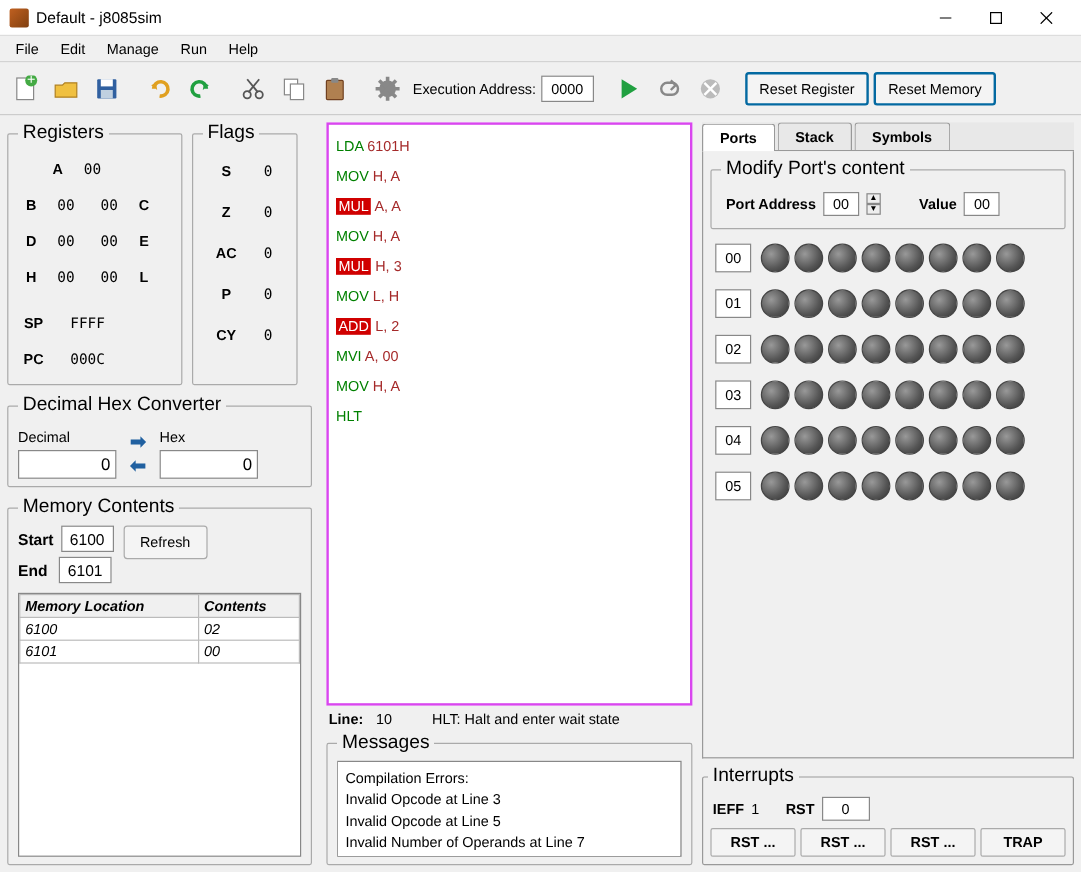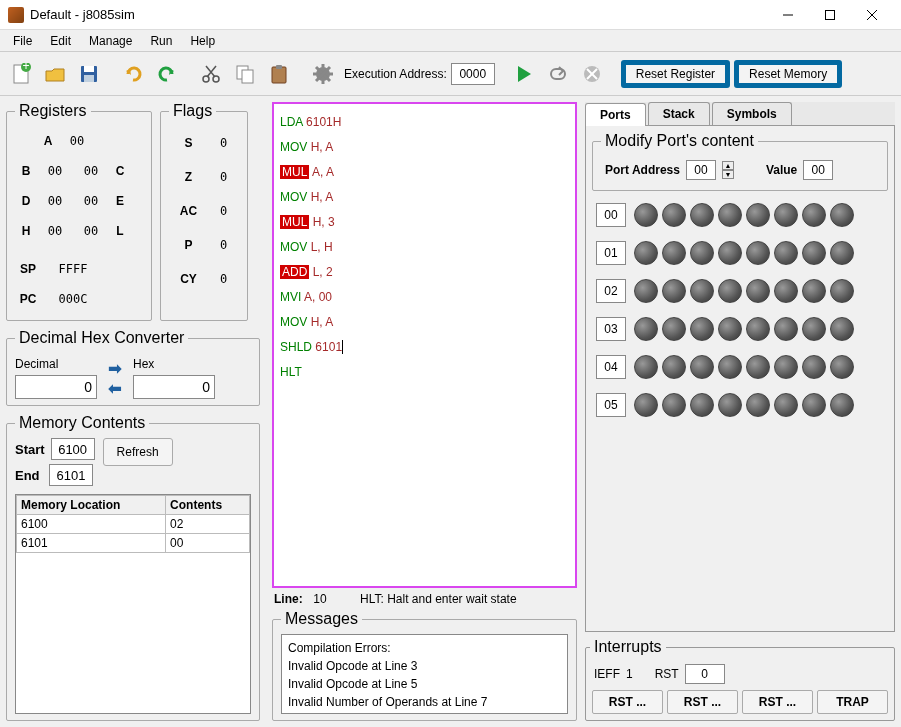--- a/index.html
+++ b/index.html
@@ -12,21 +12,21 @@
 .title-bar .win-btn svg { width: 10px; height: 10px; }
 
 .menu-bar { background: #f0f0f0; height: 22px; display: flex; align-items: center; padding: 0 4px; border-bottom: 1px solid #ccc; }
 .menu-bar span { padding: 2px 9px; cursor: pointer; }
 
 .tool-bar { background: #f0f0f0; height: 44px; display: flex; align-items: center; padding: 0 6px; gap: 4px; border-bottom: 1px solid #ccc; }
 .tool-bar .sep { width: 6px; }
 .tool-bar .tbtn { width: 30px; height: 30px; display: flex; align-items: center; justify-content: center; cursor: pointer; border-radius: 2px; }
 .tool-bar .tlabel { font-size: 12px; margin-left: 2px; }
 .tool-bar input { width: 44px; height: 22px; border: 1px solid #888; text-align: center; }
-.tool-bar button.action { height: 28px; padding: 0 10px; background: #f4f4f4; border: 5px solid #0369a1; border-radius: 3px; cursor: pointer; }
+.tool-bar button.action { height: 28px; padding: 0 10px; background: #f4f4f4; border: 2px solid #0369a1; border-radius: 3px; cursor: pointer; }
 
 .main { display: flex; height: calc(727px - 30px - 22px - 44px); }
 .left { width: 266px; padding: 6px; display: flex; flex-direction: column; gap: 8px; }
 .center { flex: 1; padding: 6px 0 6px 6px; display: flex; flex-direction: column; }
 .right { width: 324px; padding: 6px 6px 6px 8px; display: flex; flex-direction: column; }
 
 fieldset { border: 1px solid #aaa; border-radius: 2px; padding: 6px 8px; background: #f0f0f0; }
 legend { font-size: 16px; padding: 0 4px; }
 
 .regflag { display: flex; gap: 8px; }
@@ -51,21 +51,21 @@
 .arrow-btn { width: 24px; height: 18px; display: flex; align-items: center; justify-content: center; cursor: pointer; color: #2060a0; font-size: 16px; font-weight: bold; }
 
 .mem-se { display: flex; gap: 8px; }
 .mem-se .col { display: flex; flex-direction: column; gap: 4px; }
 .mem-se label { font-size: 13px; font-weight: bold; }
 .mem-se input { width: 44px; height: 22px; border: 1px solid #888; text-align: center; font-size: 13px; }
 .mem-se button { height: 28px; width: 70px; background: #f4f4f4; border: 1px solid #aaa; border-radius: 3px; cursor: pointer; }
 
 .mem-table { border: 1px solid #888; margin-top: 8px; background: #fff; }
 .mem-table table { width: 100%; border-collapse: collapse; }
-.mem-table th, .mem-table td { border: 1px solid #bbb; text-align: left; padding: 2px 4px; font-size: 12px; }
+.mem-table th, .mem-table td { border: 1px solid #bbb; text-align: left; padding: 2px 4px; font-size: 12px; font-style: italic; }
 .mem-table th { background: #f0f0f0; }
 
 .code { flex: 1; background: #fff; border: 2px solid #d946ef; padding: 6px; font-family: Consolas, 'Courier New', monospace; font-size: 17px; line-height: 25px; overflow: auto; }
 .code .opc { color: #008000; }
 .code .arg { color: #a52a2a; }
 .code .err { background: #d00000; color: #fff; padding: 0 2px; }
 .cursor-line { border-right: 1px solid #000; animation: blink 1s infinite; }
 @keyframes blink { 50% { border-color: transparent; } }
 
 .status-line { padding: 4px 2px; font-size: 12px; }
@@ -83,21 +83,21 @@
 .spin { display: inline-flex; flex-direction: column; }
 .spin div { width: 12px; height: 9px; border: 1px solid #888; background: #eee; font-size: 7px; line-height: 7px; text-align: center; cursor: pointer; }
 
 .port-row { display: flex; align-items: center; gap: 8px; padding-left: 4px; }
 .port-row .addr { width: 30px; height: 24px; border: 1px solid #888; background: #fff; display: flex; align-items: center; justify-content: center; font-size: 12px; }
 .port-row .leds { display: flex; gap: 4px; }
 .led { width: 24px; height: 24px; border-radius: 50%; background: radial-gradient(circle at 35% 35%, #999 0%, #555 60%, #333 100%); border: 1px solid #444; cursor: pointer; }
 
 .interrupts { border: 1px solid #999; background: #f0f0f0; padding: 4px; margin-top: 6px; }
 .int-row1 { display: flex; align-items: center; gap: 6px; padding: 4px; }
-.int-row1 span { font-size: 12px; font-weight: normal; }
+.int-row1 span { font-size: 12px; font-weight: bold; }
 .int-row1 input { width: 40px; height: 20px; border: 1px solid #888; text-align: center; }
 .int-row1 button, .int-row2 button { height: 24px; background: #f4f4f4; border: 1px solid #aaa; border-radius: 2px; cursor: pointer; font-size: 12px; font-weight: bold; flex: 1; }
 .int-row2 { display: flex; gap: 4px; padding: 2px; }
 
 .messages { border: 1px solid #888; background: #fff; padding: 4px 6px; font-size: 12px; line-height: 1.5; height: 80px; overflow: auto; }
 </style>
 </head>
 <body>
 
 <div class="title-bar">
@@ -346,21 +346,20 @@
     <div class="code" id="code">
         <div><span class="opc">LDA</span> <span class="arg">6101H</span></div>
         <div><span class="opc">MOV</span> <span class="arg">H, A</span></div>
         <div><span class="err">MUL</span> <span class="arg">A, A</span></div>
         <div><span class="opc">MOV</span> <span class="arg">H, A</span></div>
         <div><span class="err">MUL</span> <span class="arg">H, 3</span></div>
         <div><span class="opc">MOV</span> <span class="arg">L, H</span></div>
         <div><span class="err">ADD</span> <span class="arg">L, 2</span></div>
         <div><span class="opc">MVI</span> <span class="arg">A, 00</span></div>
         <div><span class="opc">MOV</span> <span class="arg">H, A</span></div>
-        <div><span class="opc">SHLD</span> <span class="arg cursor-line">6101</span></div>
         <div><span class="opc">HLT</span></div>
       </div>
     <div class="status-line">
       <b>Line:</b>&nbsp;&nbsp;<span>10</span>
       &nbsp;&nbsp;&nbsp;&nbsp;&nbsp;&nbsp;&nbsp;&nbsp;
       <span>HLT: Halt and enter wait state</span>
     </div>
     <fieldset>
       <legend>Messages</legend>
       <div class="messages" id="messages">

